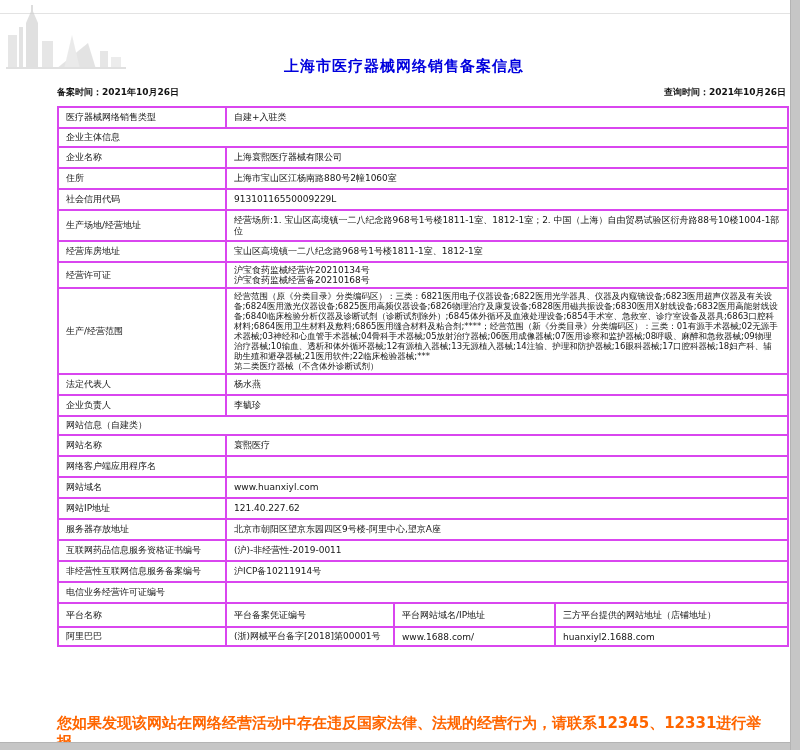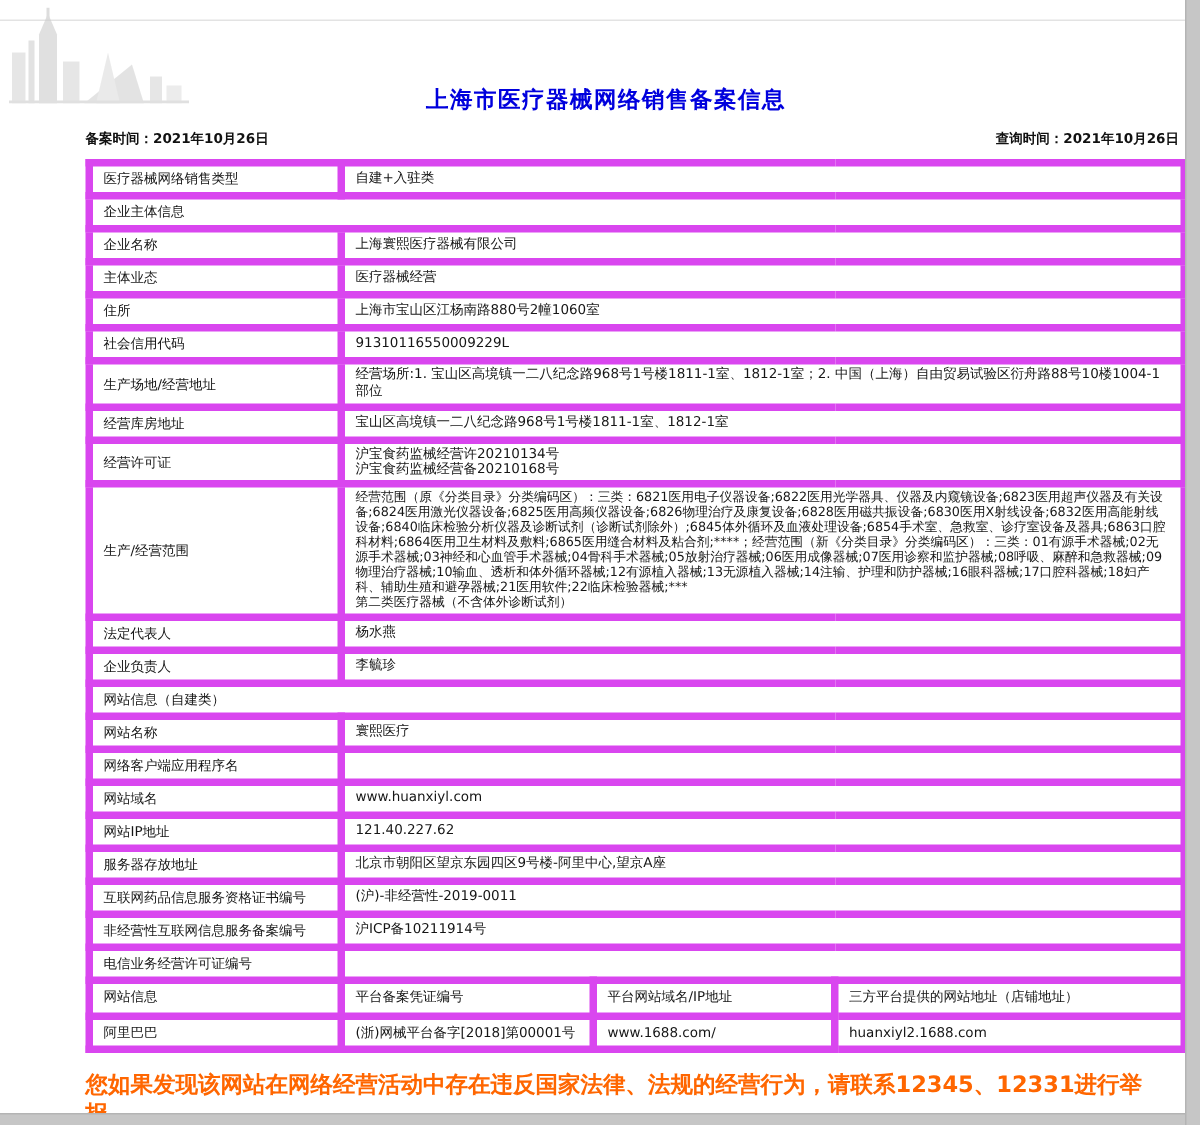--- a/index.html
+++ b/index.html
@@ -28,21 +28,21 @@
     position:absolute; left:57px; top:86px; width:729px;
     display:flex; justify-content:space-between;
     font-size:9px; font-weight:bold; color:#111;align-items:flex-end;
   }
   table.info {
     position:absolute; left:57px; top:106px; width:730px;
     border-collapse:collapse; table-layout:fixed;
     font-size:9px; color:#151515;
   }
   table.info td, table.info th {
-    border:5px solid #d946ef; padding:2px 7px; vertical-align:middle;
+    border:2px solid #d946ef; padding:2px 7px; vertical-align:middle;
     overflow:hidden; text-align:left; font-weight:normal;
   }
   .lbl { font-weight:bold; }
   .val { white-space:pre-line; line-height:11px; }
   .h21 { height:21px; }
   .h31 { height:31px; }
   .sec {
     text-align:center; font-weight:bold; height:16px; position:relative;
   }
   .sec .bullet { position:absolute; left:8px; top:1px; font-weight:normal; }
@@ -110,24 +110,20 @@
         <span class="bullet">·</span>
         <span>企业主体信息</span>
       </td>
     </tr>
 
     <tr>
       <td class="lbl h21">企业名称</td>
       <td class="val" colspan="3">上海寰熙医疗器械有限公司</td>
     </tr>
     <tr>
-      <td class="lbl h21">主体业态</td>
-      <td class="val" colspan="3">医疗器械经营</td>
-    </tr>
-    <tr>
       <td class="lbl h21">住所</td>
       <td class="val" colspan="3">上海市宝山区江杨南路880号2幢1060室</td>
     </tr>
     <tr>
       <td class="lbl h21">社会信用代码</td>
       <td class="val" colspan="3">91310116550009229L</td>
     </tr>
     <tr>
       <td class="lbl h31">生产场地/经营地址</td>
       <td class="val" colspan="3">经营场所:1. 宝山区高境镇一二八纪念路968号1号楼1811-1室、1812-1室；2. 中国（上海）自由贸易试验区衍舟路88号10楼1004-1部位</td>
@@ -187,21 +183,21 @@
       <td class="lbl h21">非经营性互联网信息服务备案编号</td>
       <td class="val" colspan="3">沪ICP备10211914号</td>
     </tr>
     <tr>
       <td class="lbl h21">电信业务经营许可证编号</td>
       <td class="val" colspan="3"></td>
     </tr>
 
 
     <tr>
-      <th class="pcol">网站信息</th>
+      <th class="pcol">平台名称</th>
       <th class="pcol">平台备案凭证编号</th>
       <th class="pcol">平台网站域名/IP地址</th>
       <th class="pcol">三方平台提供的网站地址（店铺地址）</th>
     </tr>
     <tr>
       <td class="pcell">阿里巴巴</td>
       <td class="pcell">(浙)网械平台备字[2018]第00001号</td>
       <td class="pcell">www.1688.com/</td>
       <td class="pcell">huanxiyl2.1688.com</td>
     </tr>

